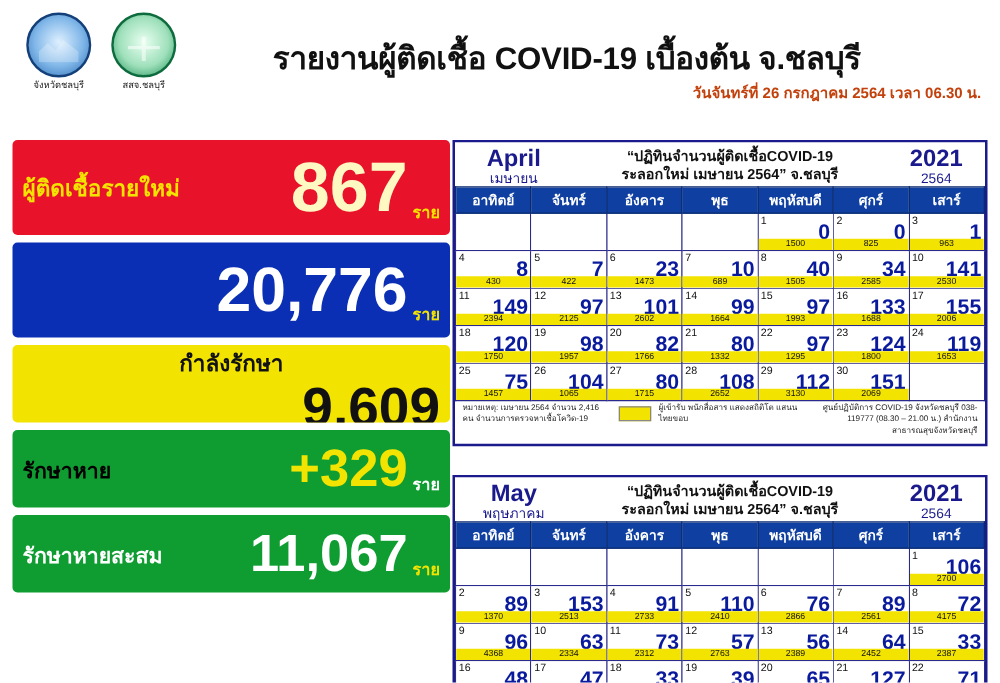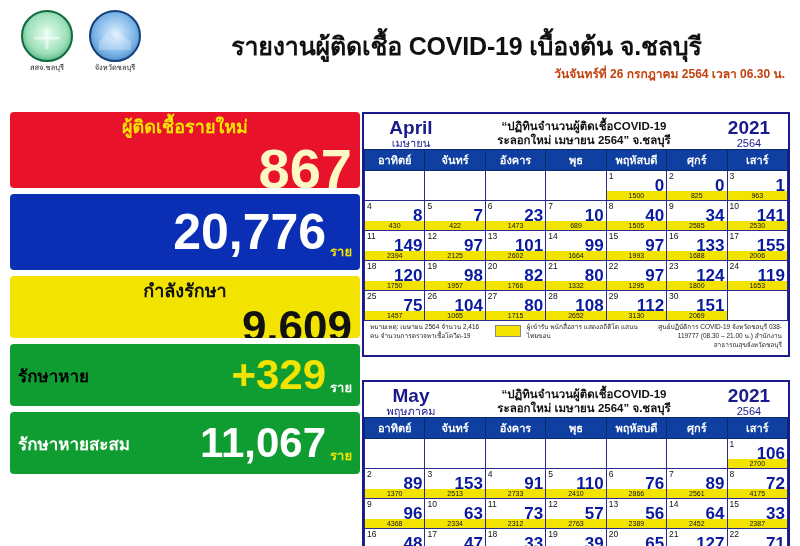--- a/index.html
+++ b/index.html
@@ -47,21 +47,21 @@
     clip-path: polygon(0% 60%, 22% 30%, 42% 55%, 62% 18%, 100% 62%, 100% 100%, 0% 100%);
   }
   .logo .seal.green::after {
     clip-path: polygon(45% 5%, 55% 5%, 55% 40%, 90% 40%, 90% 52%, 55% 52%, 55% 95%, 45% 95%, 45% 52%, 10% 52%, 10% 40%, 45% 40%);
     background: rgba(255,255,255,0.55);
   }
   .logo .cap {
     font-size: 7.5px; color: #222; margin-top: 2px; line-height: 1.15;
   }
   .title-main {
-    position: absolute; left: 144px; top: 26px; width: 645px;
+    position: absolute; left: 131px; top: 26px; width: 645px;
     text-align: center;
     font-size: 25px; font-weight: bold; color: #111;
     letter-spacing: -0.2px;
     white-space: nowrap;
   }
   .title-sub {
     position: absolute; left: 140px; top: 64px; width: 645px;
     text-align: right;
     font-size: 12px; font-weight: bold; color: #c2410c;
     white-space: nowrap;
@@ -87,21 +87,21 @@
   .stat .value {
     font-weight: bold;
     line-height: 1;
     margin-left: auto;
     white-space: nowrap;
   }
   .stat .unit {
     font-size: 13px; font-weight: bold; margin-left: 4px; align-self: flex-end; padding-bottom: 8px;
   }
 
-  .stat.red     { background: #e8132b; flex-direction: column; }
+  .stat.red     { background: #e8132b; }
   .stat.blue    { background: #0a2fb4; }
   .stat.yellow  { background: #f2e400; color: #111; flex-direction: column; }
   .stat.green   { background: #0f9d32; }
   .stat.green2  { background: #0f9d32; }
 
   .stat.red .label { color: #f2e400; font-size: 18px; }
   .stat.red .value { color: #fef9c3; font-size: 56px; }
   .stat.red .unit  { color: #f2e400; }
 
   .stat.blue .label { color: #f2e400; font-size: 18px; }
@@ -206,26 +206,26 @@
   .cal-foot .fr { text-align: right; flex: 1.1; }
 </style>
 </head>
 <body>
 
 <div id="page">
 
   <div class="header">
     <div class="logo-wrap">
       <div class="logo">
+        <div class="seal"></div>
+        <div class="cap">จังหวัดชลบุรี</div>
+      </div>
+      <div class="logo">
         <div class="seal green"></div>
         <div class="cap">สสจ.ชลบุรี</div>
-      </div>
-      <div class="logo">
-        <div class="seal"></div>
-        <div class="cap">จังหวัดชลบุรี</div>
       </div>
     </div>
     <div class="title-main">รายงานผู้ติดเชื้อ COVID-19 เบื้องต้น จ.ชลบุรี</div>
     <div class="title-sub">วันจันทร์ที่ 26 กรกฎาคม 2564 เวลา 06.30 น.</div>
   </div>
 
   <div class="stats">
     <div class="stat red stat-h1">
       <span class="label">ผู้ติดเชื้อรายใหม่</span>
       <span class="value">867</span>

